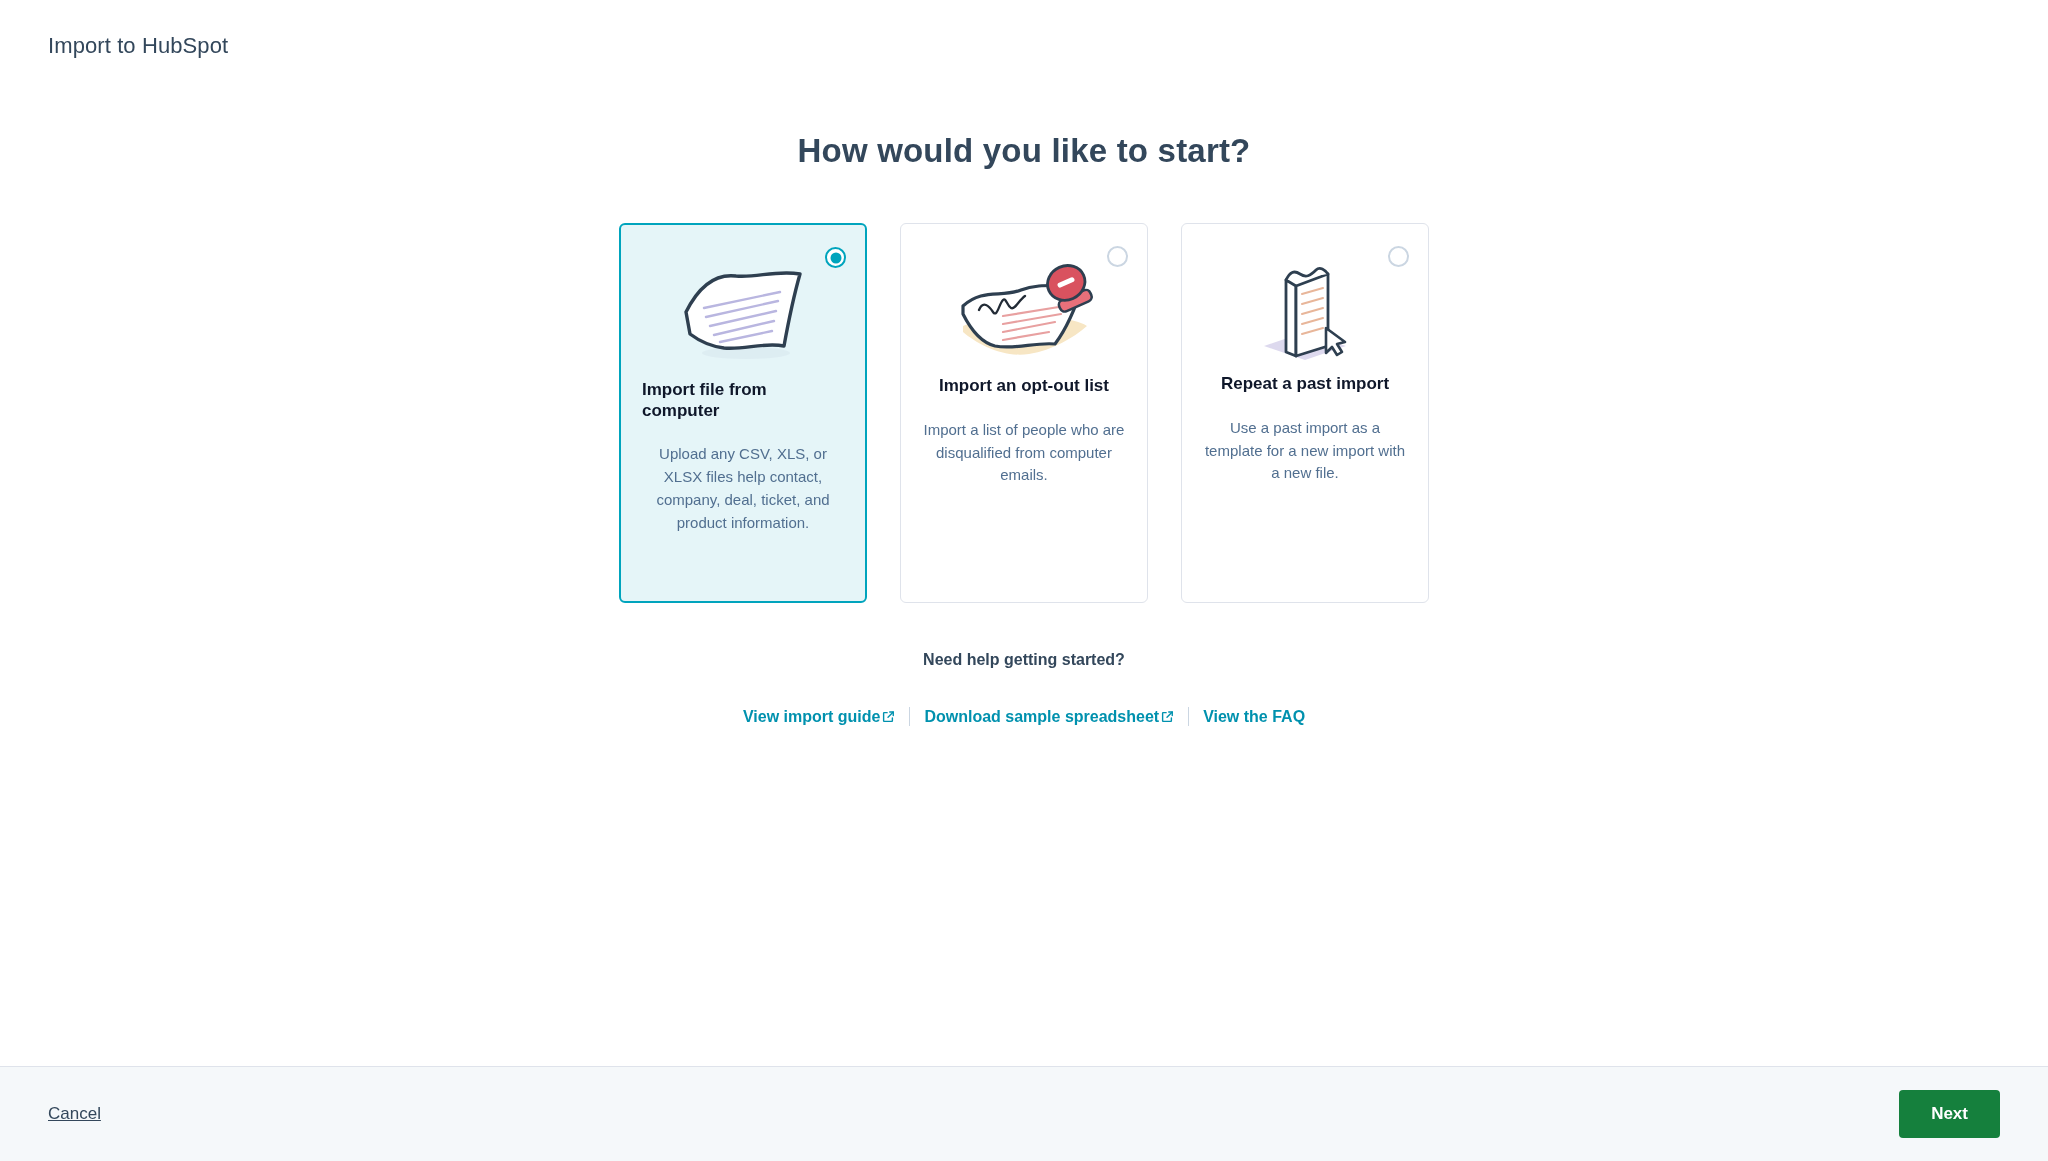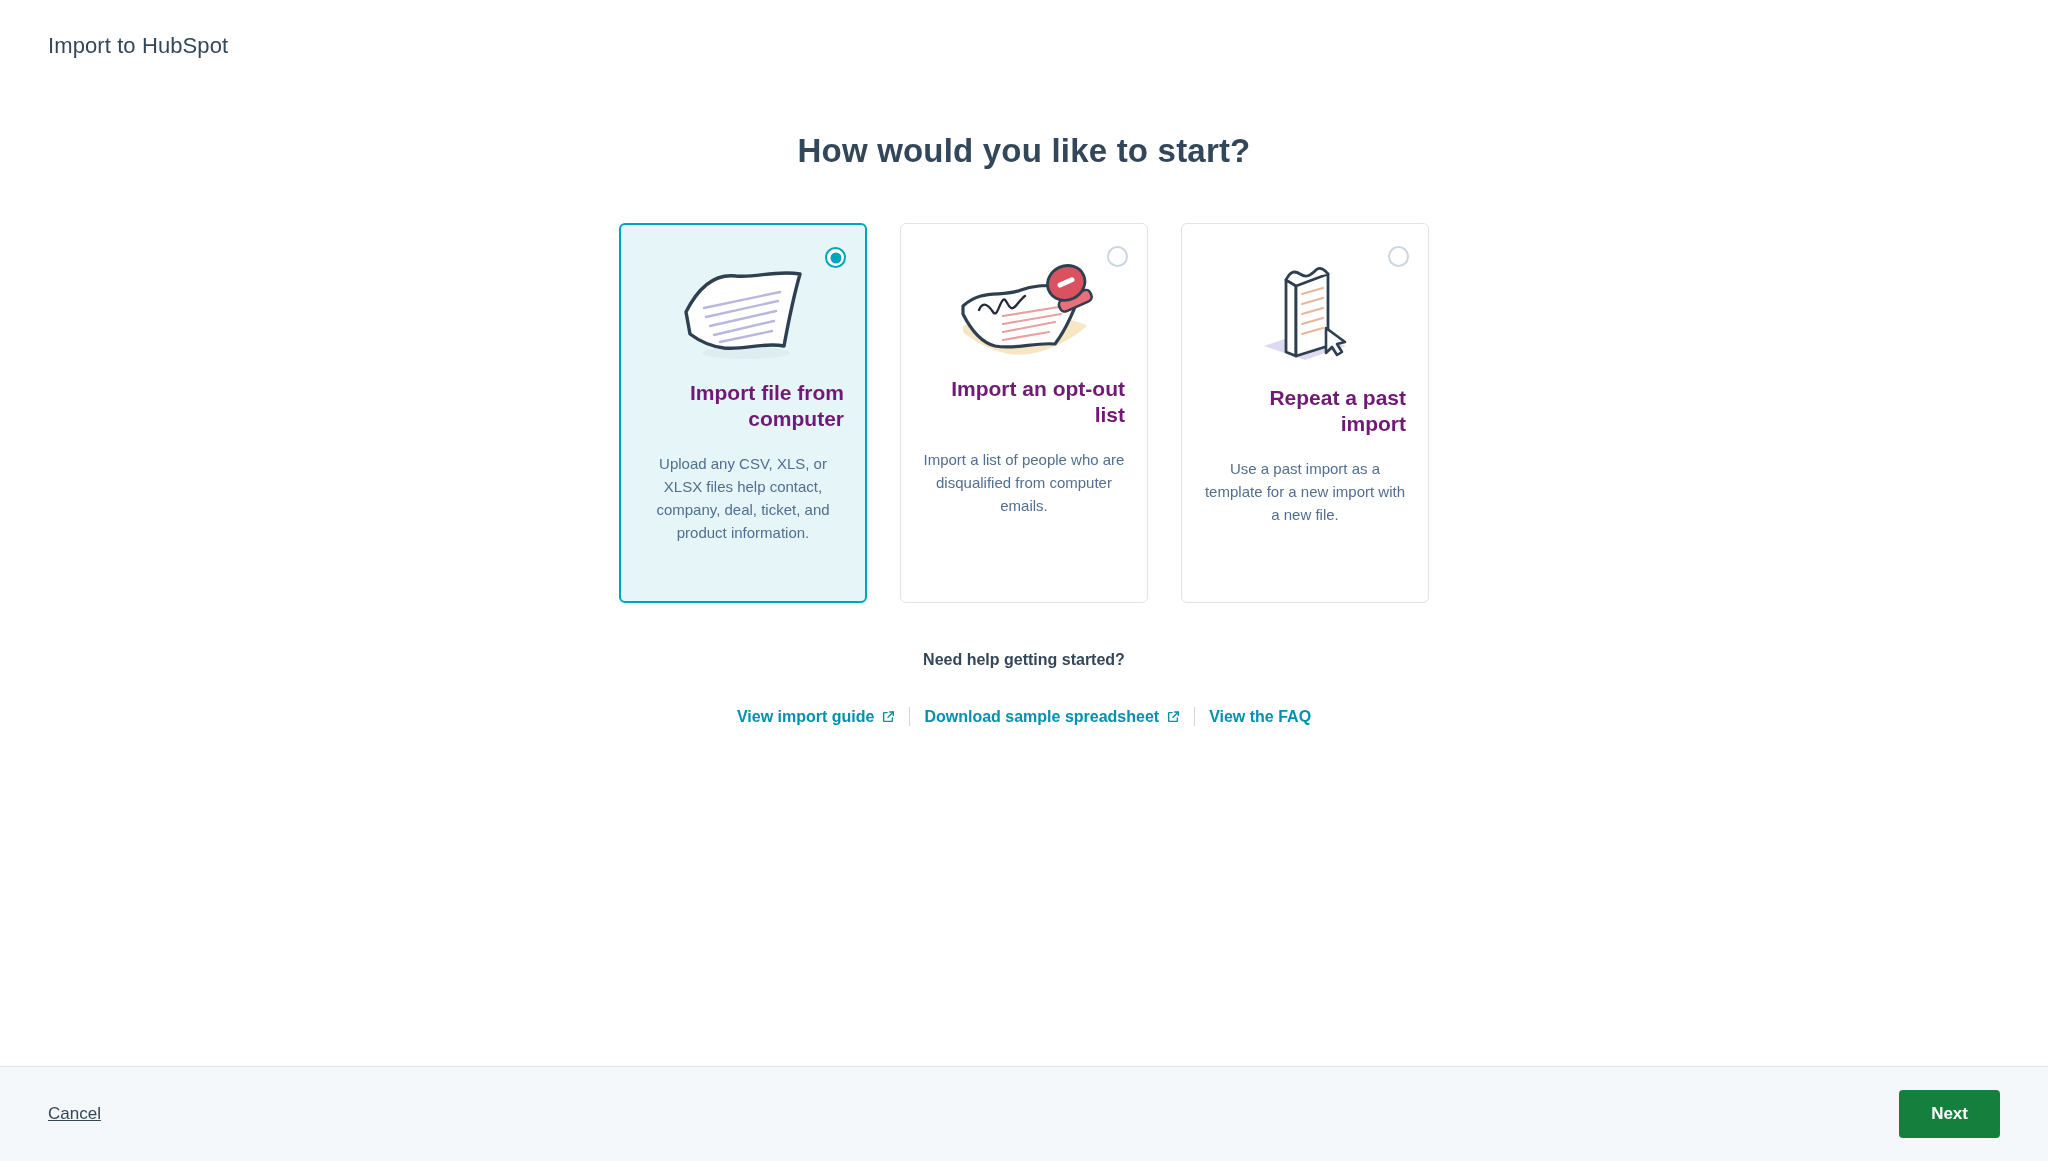--- a/index.html
+++ b/index.html
@@ -100,29 +100,29 @@
   .illus {
     height: 112px;
     width: 150px;
     margin-top: 4px;
     display: flex;
     align-items: center;
     justify-content: center;
   }
 
   .card-title {
-    font-size: 21px;
+    font-size: 17px;
     font-weight: bold;
-    color: #701a75;
-    text-align: right;
+    color: #0f172a;
+    text-align: left;
     line-height: 1.22;
     margin-top: 14px;
   }
   .card.card-2 .card-title { margin-top: 10px; }
-  .card.card-3 .card-title { margin-top: 19px; }
+  .card.card-3 .card-title { margin-top: 8px; }
 
   .card-desc {
     font-size: 15px;
     color: #516f90;
     text-align: center;
     line-height: 1.52;
     margin-top: 22px;
   }
   .card.card-2 .card-desc { margin-top: 22px; }
   .card.card-3 .card-desc { margin-top: 22px; }
@@ -143,21 +143,21 @@
     justify-content: center;
     align-items: center;
   }
   .help-link {
     font-size: 16px;
     font-weight: bold;
     color: #0091ae;
     text-decoration: none;
     display: inline-flex;
     align-items: center;
-    gap: 7px;
+    gap: 1px;
     padding: 0 14px;
     cursor: pointer;
   }
   .help-sep {
     width: 1px;
     height: 19px;
     background: #cbd6e2;
   }
   .ext-icon { display: inline-block; line-height: 0; }
 

